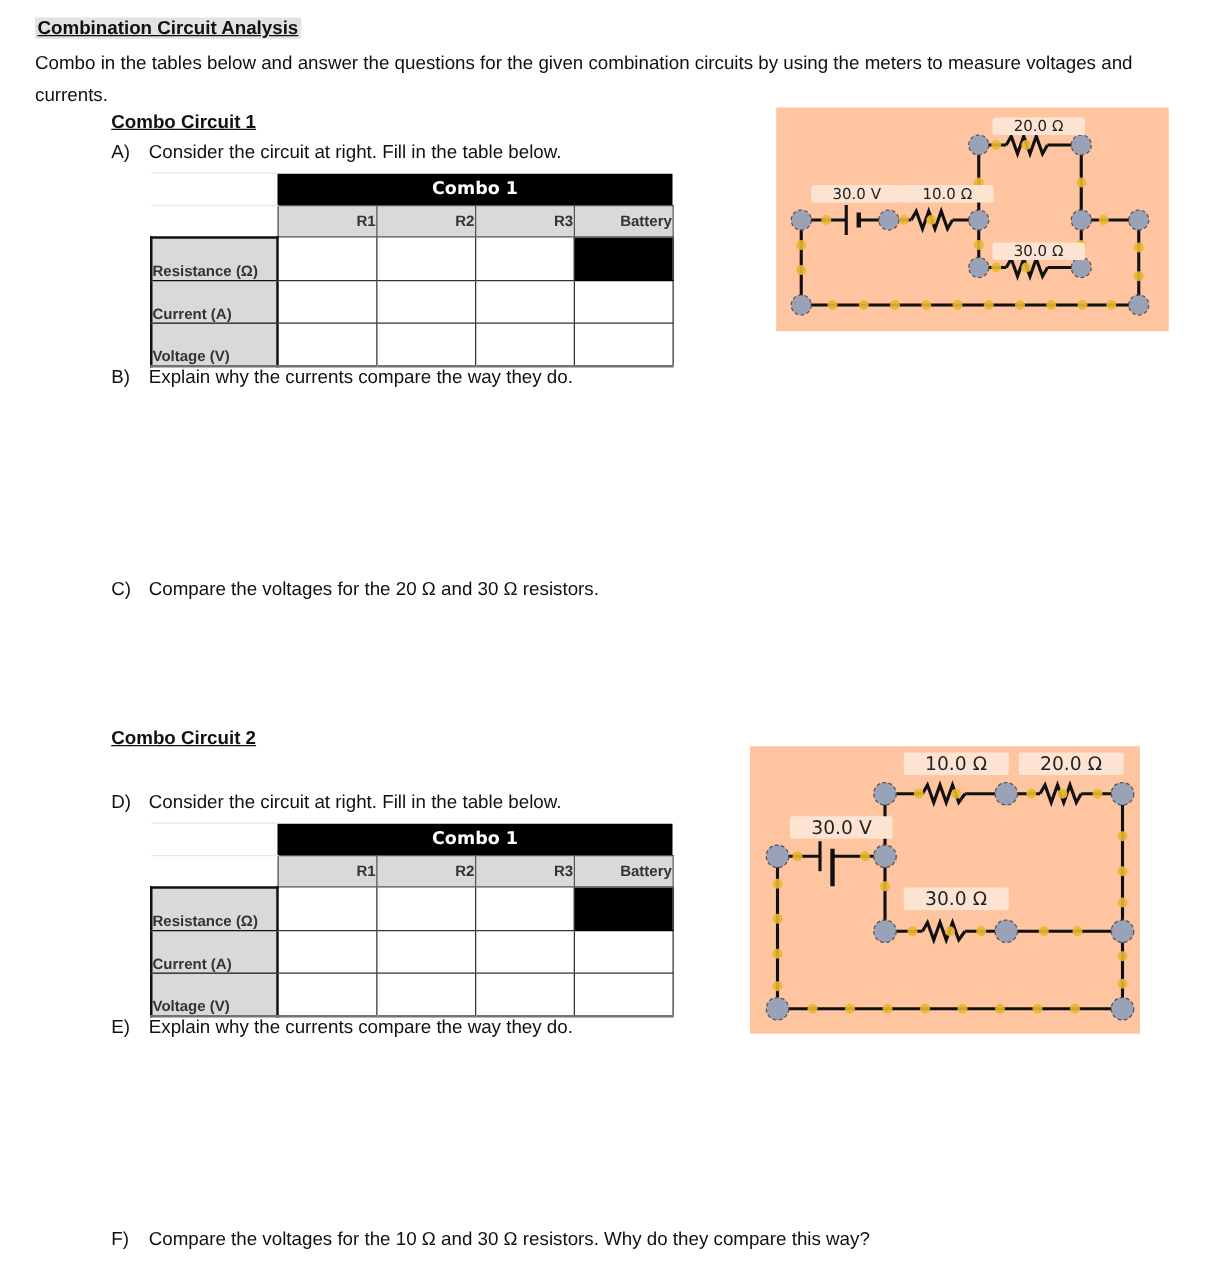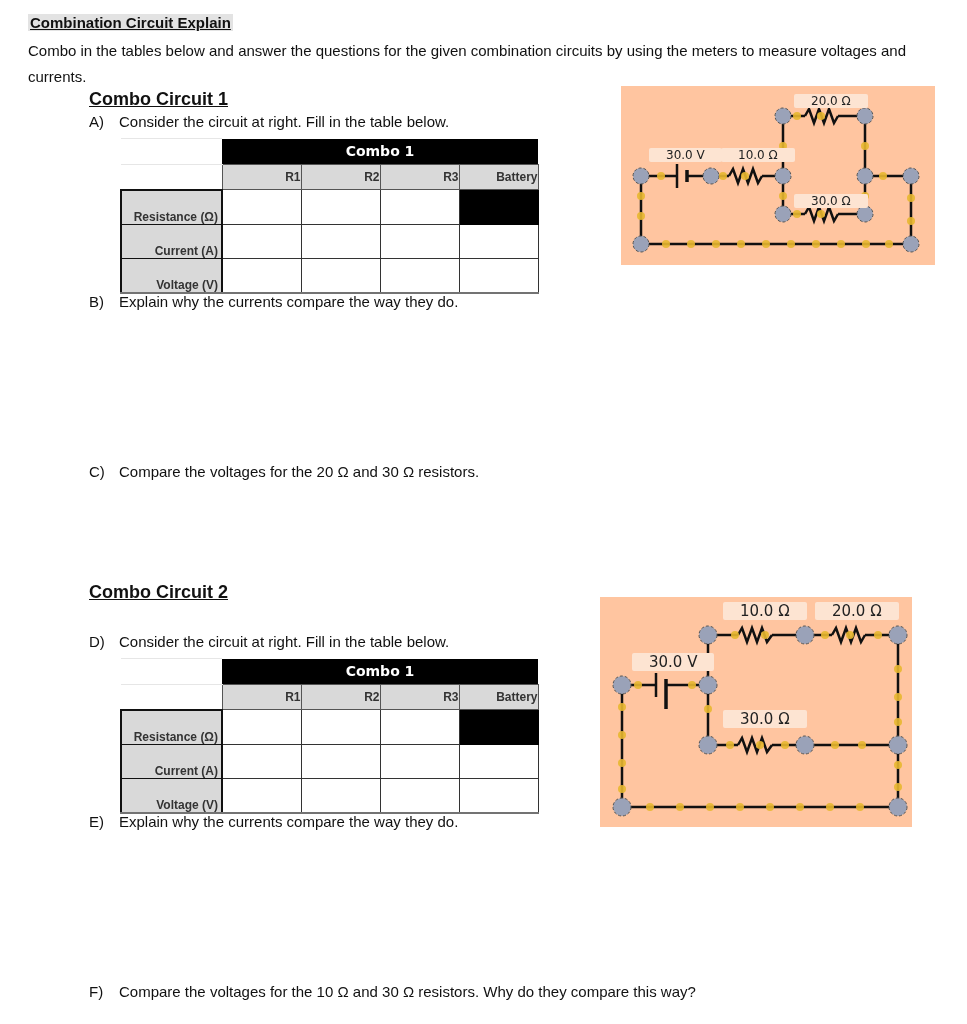--- a/index.html
+++ b/index.html
@@ -2,44 +2,44 @@
 <html><head>
 <meta charset="utf-8">
 <style>
   html, body { margin: 0; padding: 0; background: #ffffff; }
   body { width: 967px; height: 1024px; position: relative; overflow: hidden;
          font-family: "Liberation Sans", "DejaVu Sans", sans-serif; color: #111; }
   .abs { position: absolute; }
   .title { left: 28px; top: 14px; font-size: 15px; font-weight: bold; text-decoration: underline;
            background: #e3e3e3; padding: 0 2px; }
   .intro { left: 28px; top: 38px; width: 880px; font-size: 15px; line-height: 26px; }
-  .subhead { font-size: 18px; font-weight: bold; text-decoration: underline; }
+  .subhead { font-size: 15px; font-weight: bold; text-decoration: underline; }
   .q { font-size: 15px; display: flex; }
   .q .letter { width: 30px; display: inline-block; }
   .tbl { border-collapse: collapse; font-size: 12px; }
   .tbl td { padding: 0; }
   .tbl .blank { border-top: 1px solid #e6e6e6; border-bottom: 1px solid #e6e6e6; height: 24px; }
   .tbl .combo { background: #000; color: #fff; font-weight: bold; font-size: 14px; text-align: center; height: 25px;
                 font-family: "DejaVu Sans", sans-serif; }
   .tbl .colh { background: #d9d9d9; text-align: right; height: 22px; border: 1px solid #555; font-weight: bold; color: #333; width: 78px; }
-  .tbl .rowh { background: #d9d9d9; text-align: right; vertical-align: bottom; font-weight: bold; color: #333;
+  .tbl .rowh { background: #d9d9d9; vertical-align: bottom; font-weight: bold; color: #333;
                width: 96px; height: 33px; border: 2px solid #111; border-top-width: 1px; border-bottom-width: 1px; padding-right: 3px; }
   .tbl .cell { background: #fff; border: 1px solid #333; height: 33px; }
   .tbl .black { background: #000; border: 1px solid #000; }
   .tbl .outer-top td.rowh { border-top: 2px solid #111; }
   .tbl .outer-bottom td { border-bottom: 2px solid #737373; }
   .circuit { background: #ffc5a0; }
   .rlabel { position: absolute; background: #fde4d2; color: #222; font-size: 12px; padding: 0 17px; line-height: 14px; border-radius: 2px;
             font-family: "DejaVu Sans", sans-serif; }
   .rlabel.big { font-size: 15px; line-height: 18px; }
 </style>
 </head>
 <body>
 
-<div class="abs title">Combination Circuit Explain</div>
+<div class="abs title">Combination Circuit Analysis</div>
 <div class="abs intro">Combo in the tables below and answer the questions for the given combination circuits by using the meters to measure voltages and currents.</div>
 
 <div class="abs subhead" style="left:89px; top:89px;">Combo Circuit 1</div>
 
 <div class="abs q" style="left:89px; top:113px;">
   <span class="letter">A)</span>
   <span>Consider the circuit at right.  Fill in the table below.</span>
 </div>
 
 <table class="abs tbl" style="left:120px; top:138px;">

